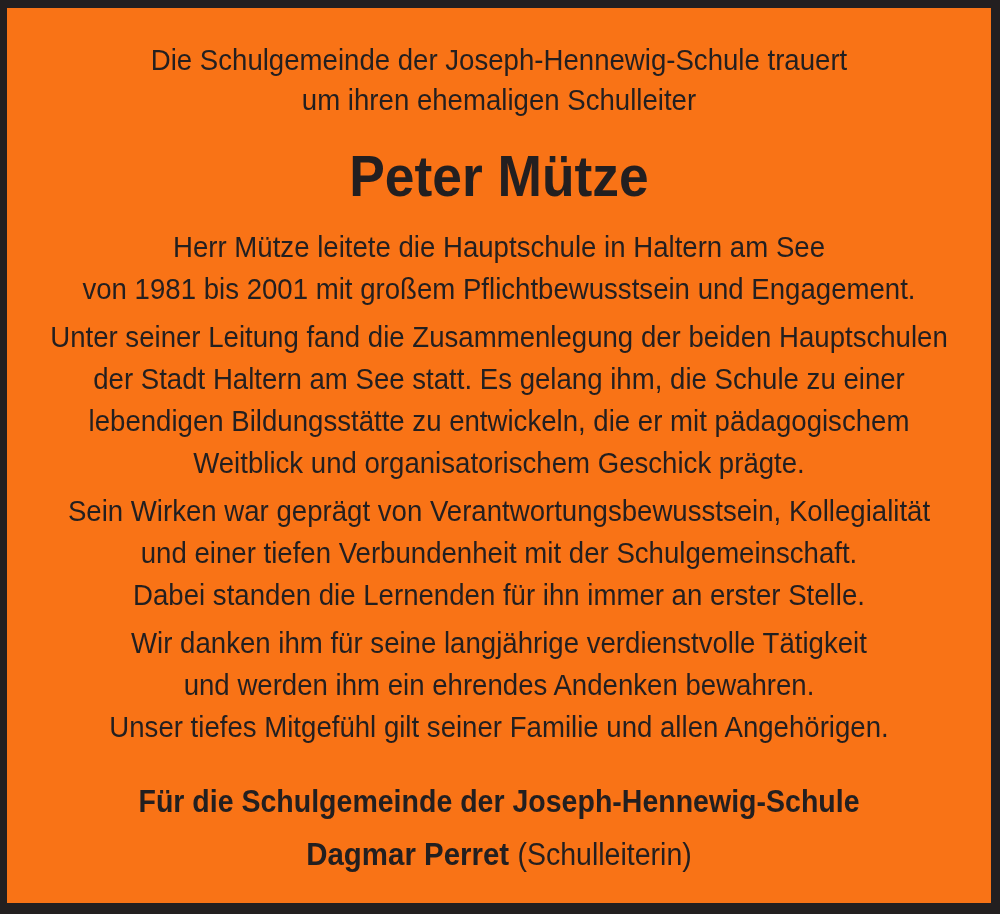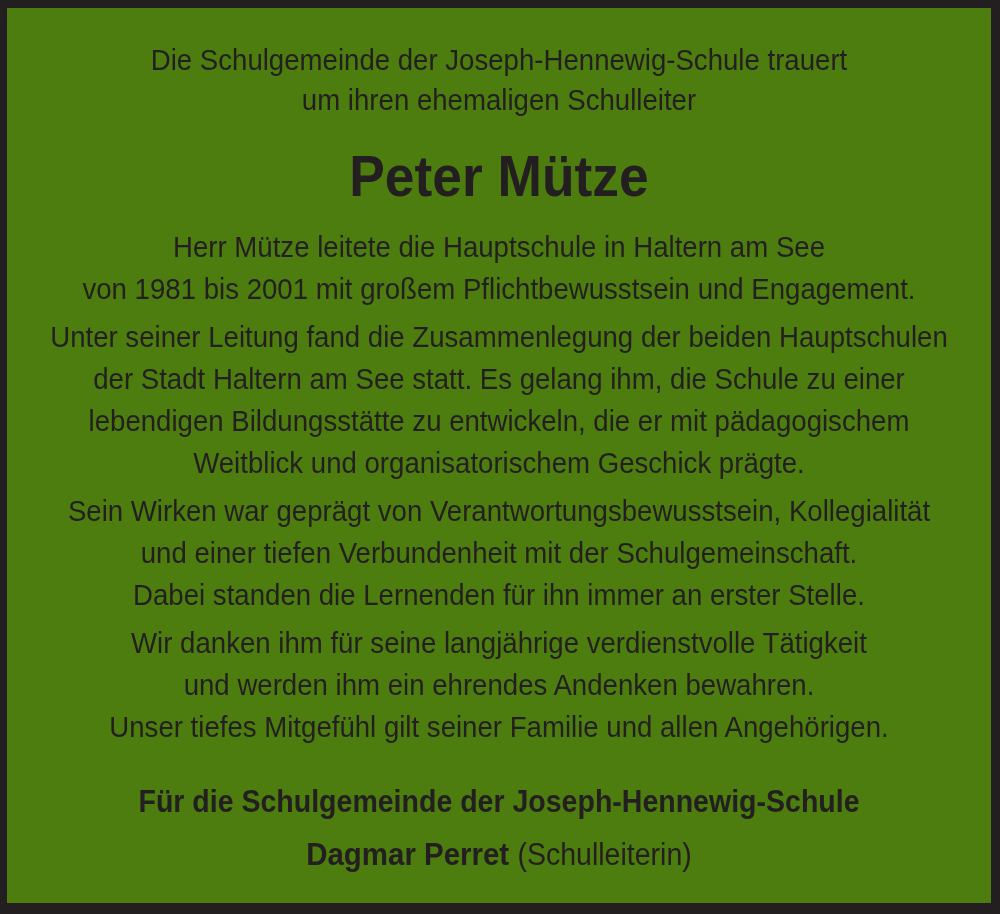--- a/index.html
+++ b/index.html
@@ -10,21 +10,21 @@
   body {
     width: 1000px;
     height: 914px;
     font-family: "Liberation Sans", "DejaVu Sans", sans-serif;
     color: #231f20;
   }
   .frame {
     box-sizing: border-box;
     width: 1000px;
     height: 914px;
-    background: #4d7c0f;
+    background: #f97316;
     border-style: solid;
     border-color: #231f20;
     border-top-width: 8px;
     border-right-width: 9px;
     border-bottom-width: 11px;
     border-left-width: 7px;
     overflow: hidden;
   }
   .content {
     padding-top: 32px;

